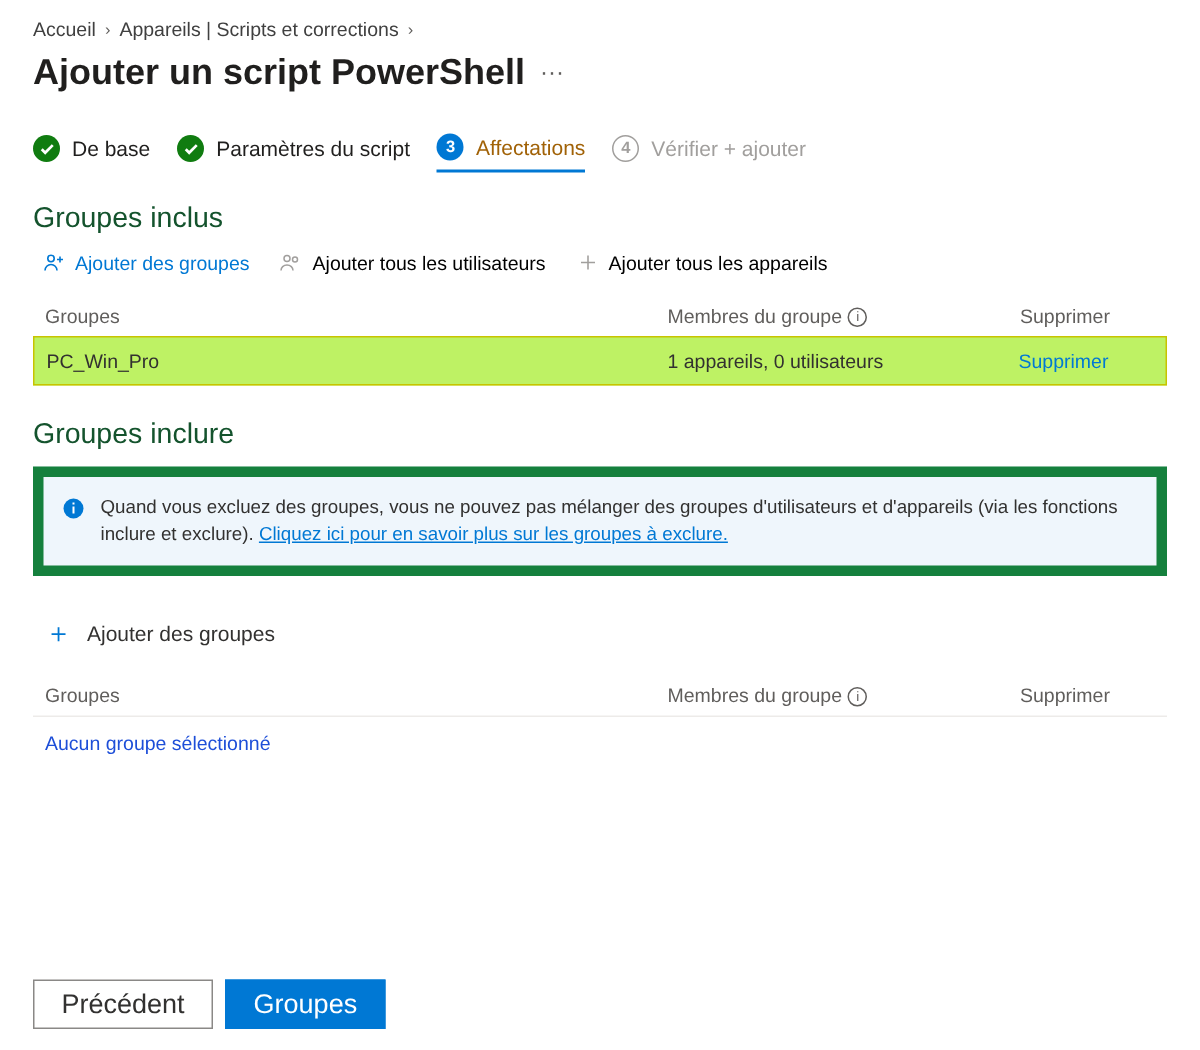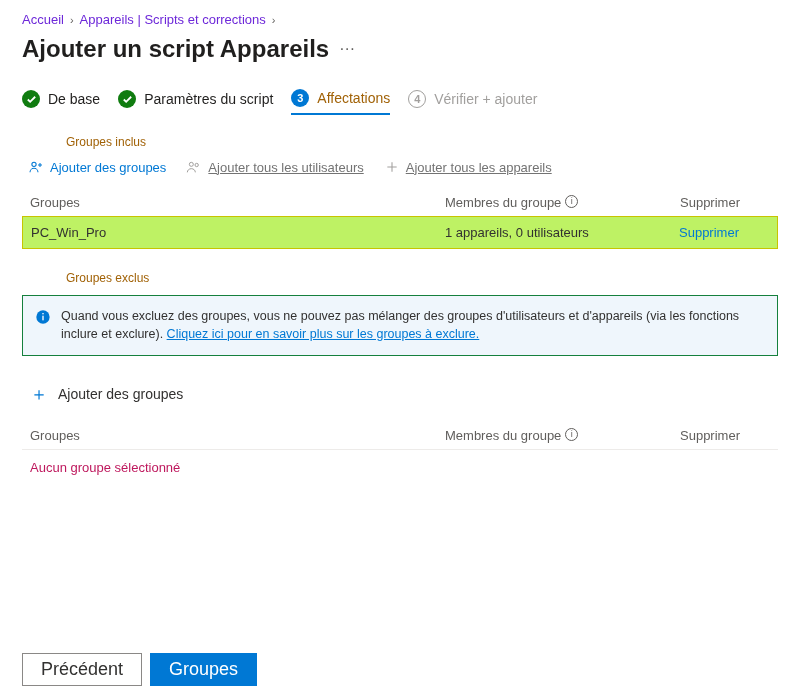--- a/index.html
+++ b/index.html
@@ -1,65 +1,65 @@
 <!DOCTYPE html>
 <html><head>
 <meta charset="utf-8">
 <style>
   * { box-sizing: border-box; margin: 0; padding: 0; font-family: "Segoe UI", Arial, sans-serif; }
   body { background: #fff; color: #323130; width: 800px; height: 700px; position: relative; }
   .page { padding: 12px 22px 0 22px; }
 
   .breadcrumb { font-size: 13px; display: flex; align-items: center; gap: 6px; color: #605e5c; margin-bottom: 8px; }
-  .breadcrumb a { color: #6d28d9; text-decoration: none; }
+  .breadcrumb a { color: #404040; text-decoration: none; }
   .breadcrumb .chev { color: #605e5c; font-size: 11px; }
 
   h1 { font-size: 24px; font-weight: 600; color: #201f1e; margin-bottom: 26px; display: flex; align-items: center; gap: 10px; }
   h1 .dots { color: #605e5c; font-size: 16px; font-weight: 400; }
 
   .stepper { display: flex; align-items: center; gap: 18px; margin-bottom: 20px; }
   .step { display: flex; align-items: center; gap: 8px; font-size: 14px; padding-bottom: 6px; }
   .step .circle { width: 18px; height: 18px; border-radius: 50%; display: flex; align-items: center; justify-content: center; font-size: 11px; font-weight: 600; }
   .step.done .circle { background: #107c10; color: #fff; }
   .step.done .label { color: #201f1e; }
   .step.active { border-bottom: 2px solid #0078d4; }
   .step.active .circle { background: #0078d4; color: #fff; }
   .step.active .label { font-weight: 400; color: #a16207; }
   .step.pending .circle { border: 1px solid #a19f9d; color: #a19f9d; background: #fff; }
   .step.pending .label { color: #a19f9d; }
 
-  .section-label { font-size: 12px; color: #a16207; margin-bottom: 10px; margin-left: 44px; }
+  .section-label { font-size: 19px; color: #14532d; margin-bottom: 10px; }
 
   .cmdbar { display: flex; align-items: center; gap: 20px; margin-bottom: 14px; padding-left: 6px; }
   .cmd { display: flex; align-items: center; gap: 6px; font-size: 13px; }
   .cmd.enabled { color: #0078d4; cursor: pointer; }
-  .cmd.disabled { color: #737373; text-decoration: underline; }
+  .cmd.disabled { color: #000000; }
   .cmd .ic { width: 16px; height: 16px; display: flex; align-items: center; justify-content: center; }
 
   .tbl { width: 100%; font-size: 13px; }
   .thead { display: flex; padding: 6px 8px; color: #605e5c; align-items: center; }
   .col-g { flex: 1 1 380px; }
-  .col-m { flex: 1 1 200px; display: flex; align-items: flex-start; gap: 4px; }
+  .col-m { flex: 1 1 200px; display: flex; align-items: flex-end; gap: 4px; }
   .col-s { flex: 0 0 90px; }
   .info-dot { width: 13px; height: 13px; border: 1px solid #605e5c; border-radius: 50%; display: inline-flex; align-items: center; justify-content: center; font-size: 9px; color: #605e5c; line-height: 1; }
 
   .row { display: flex; padding: 8px 8px; align-items: center; }
   .hl { background: #bef264; border: 1px solid #c7c400; }
   .row .col-s a { color: #0078d4; text-decoration: none; }
 
   .excl { margin-top: 22px; }
 
-  .infobox { background: #eff6fc; border: 1px solid #15803d; padding: 12px 12px; display: flex; gap: 10px; font-size: 12.5px; color: #323130; margin-bottom: 20px; line-height: 1.4; }
+  .infobox { background: #eff6fc; border: 7px solid #15803d; padding: 12px 12px; display: flex; gap: 10px; font-size: 12.5px; color: #323130; margin-bottom: 20px; line-height: 1.4; }
   .infobox .ic { flex: 0 0 16px; margin-top: 1px; }
   .infobox a { color: #0078d4; text-decoration: underline; }
 
   .add-link { display: flex; align-items: center; gap: 10px; font-size: 14px; color: #323130; padding: 6px 8px; cursor: pointer; margin-bottom: 10px; }
   .add-link .plus { color: #0078d4; font-size: 18px; }
 
-  .norow { padding: 10px 8px; font-size: 13px; color: #be185d; border-top: 1px solid #edebe9; }
+  .norow { padding: 10px 8px; font-size: 13px; color: #1d4ed8; border-top: 1px solid #edebe9; }
 
   .footer { position: absolute; left: 0; right: 0; bottom: 0; padding: 10px 22px 14px 22px; display: flex; gap: 8px; border-top: 1px solid #fff; }
   .btn { font-size: 18px; padding: 5px 18px; cursor: pointer; }
   .btn.secondary { background: #fff; border: 1px solid #8a8886; color: #323130; }
   .btn.primary { background: #0078d4; border: 1px solid #0078d4; color: #fff; }
 
   svg { display: block; }
 </style>
 </head>
 <body>
@@ -67,21 +67,21 @@
 <div class="page">
 
   <div class="breadcrumb">
     <a href="#">Accueil</a>
     <span class="chev">›</span>
     <a href="#">Appareils | Scripts et corrections</a>
     <span class="chev">›</span>
   </div>
 
   <h1>
-    <span>Ajouter un script Appareils</span>
+    <span>Ajouter un script PowerShell</span>
     <span class="dots">···</span>
   </h1>
 
   <div class="stepper">
     <div class="step done">
       <span class="circle">
         <svg width="11" height="11" viewBox="0 0 24 24">
             <path fill="none" stroke="#fff" stroke-width="4" d="M4 12l5 5L20 6"></path>
           </svg>
       </span>
@@ -148,21 +148,21 @@
       <div class="col-s">Supprimer</div>
     </div>
     <div class="row hl">
       <div class="col-g">PC_Win_Pro</div>
       <div class="col-m">1 appareils, 0 utilisateurs</div>
       <div class="col-s"><a href="#">Supprimer</a></div>
     </div>
   </div>
 
   <div class="excl">
-    <div class="section-label">Groupes exclus</div>
+    <div class="section-label">Groupes inclure</div>
 
     <div class="infobox">
       <span class="ic">
         <svg width="16" height="16" viewBox="0 0 24 24">
             <circle cx="12" cy="12" r="10" fill="#0078d4"></circle>
             <rect x="11" y="10" width="2" height="7" fill="#fff"></rect>
             <rect x="11" y="6" width="2" height="2" fill="#fff"></rect>
           </svg>
       </span>
       <div>

